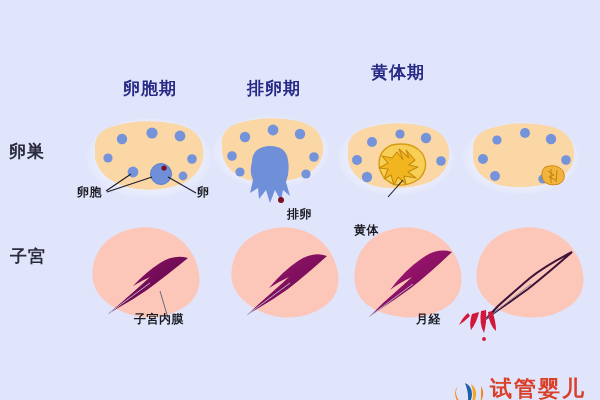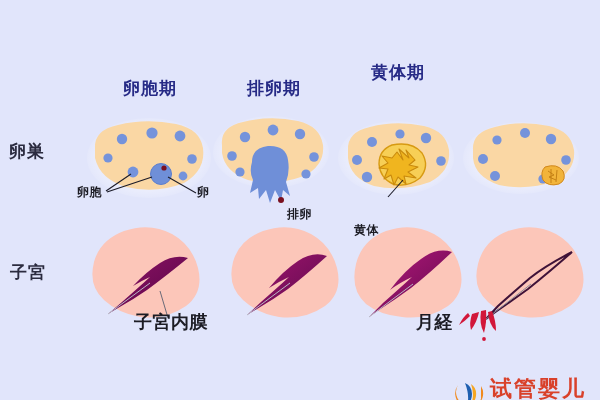--- a/index.html
+++ b/index.html
@@ -11,21 +11,21 @@
   }
   #stage{position:absolute;inset:0;width:600px;height:400px;text-decoration:underline;}
   .lbl{position:absolute;white-space:nowrap;line-height:1;}
   .col-head{
     font-size:17px;color:#262a86;font-weight:700;
     letter-spacing:1px;text-align:center;
   }
   .row-head{
     font-size:17px;color:#2b2b3f;font-weight:700;letter-spacing:1px;
   }
-  .anno{font-size:18px;color:#1c1c24;font-weight:700;letter-spacing:.5px;}
+  .anno{font-size:12px;color:#1c1c24;font-weight:700;letter-spacing:.5px;}
   .anno-ov{font-size:12px;color:#1c1c24;font-weight:700;letter-spacing:.5px;}
   svg{position:absolute;left:0;top:0;}
   .wm{position:absolute;left:452px;top:377px;width:146px;height:40px;}
   .wm-main{
     position:absolute;left:38px;top:0px;font-size:22px;font-weight:700;
     color:#d9402a;letter-spacing:2px;line-height:24px;
   }
   .wm-sub{
     position:absolute;left:39px;top:25px;font-size:8px;font-weight:700;
     color:#d9402a;letter-spacing:1.6px;line-height:10px;
@@ -189,21 +189,21 @@
         <circle cx="484" cy="339" r="1.9"></circle>
       </g>
     </g>
   </svg>
 
   <div class="lbl col-head" style="left:108px;top:80px;width:84px;">卵胞期</div>
   <div class="lbl col-head" style="left:232px;top:80px;width:84px;text-align:center;">排卵期</div>
   <div class="lbl col-head" style="left:356px;top:64px;width:84px;">黄体期</div>
 
   <div class="lbl row-head" style="left:1px;top:143px;margin-left:8px;">卵巣</div>
-  <div class="lbl row-head" style="left:10px;top:264px;">子宮</div>
+  <div class="lbl row-head" style="left:10px;top:248px;">子宮</div>
 
   <div class="lbl anno-ov" style="left:77px;top:186px;">卵胞</div>
   <div class="lbl anno-ov" style="left:197px;top:186px;">卵</div>
   <div class="lbl anno-ov" style="left:287px;top:208px;">排卵</div>
   <div class="lbl anno-ov" style="left:354px;top:204px;margin-top:20px;">黄体</div>
 
   <div class="lbl anno" style="left:134px;top:313px;">子宮内膜</div>
   <div class="lbl anno" style="left:416px;top:313px;">月経</div>
 
   <div class="wm">

